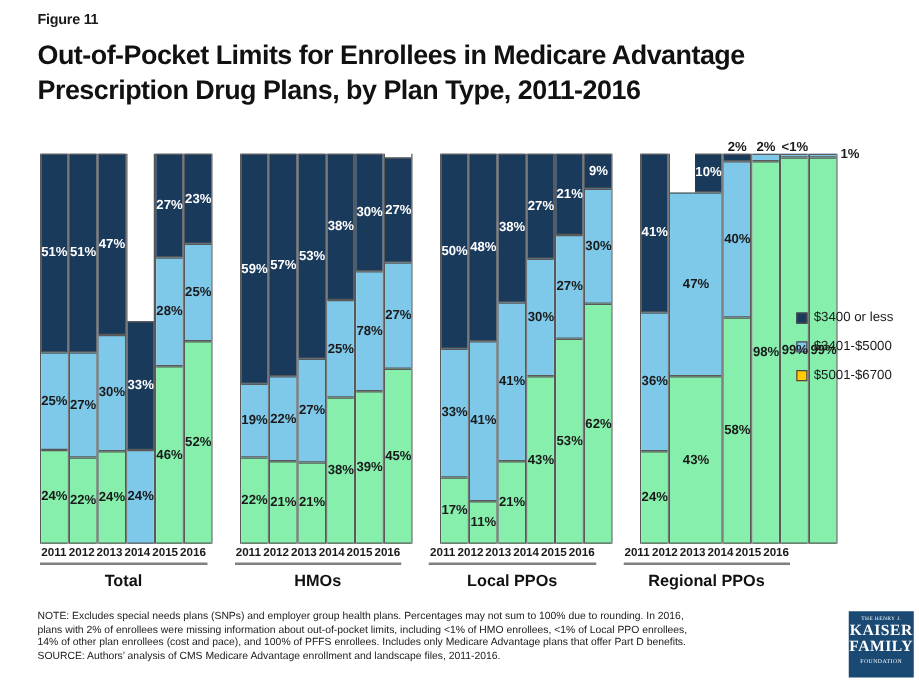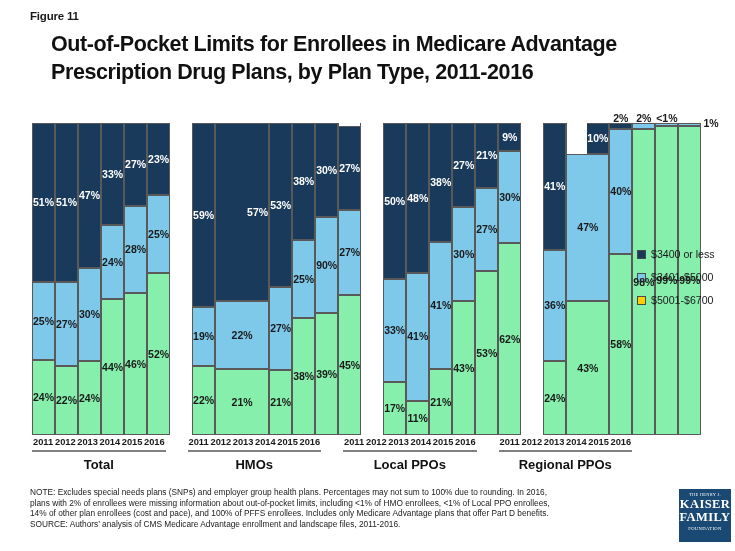--- a/index.html
+++ b/index.html
@@ -12,21 +12,21 @@
     position:relative;
   }
   .fig-label{
     position:absolute;left:30px;top:10px;
     font-size:11.5px;font-weight:bold;color:#1a1a1a;
     letter-spacing:-0.2px;
   }
   .title{
     position:absolute;left:30px;top:30px;width:660px;
     font-size:21.5px;font-weight:bold;line-height:28px;
-    color:#111;letter-spacing:-0.4px;margin-left:21px;
+    color:#111;letter-spacing:-0.4px;
   }
   .title .line{display:block;}
 
   
   .plot{
     position:absolute;
     left:32px;top:123px;
     width:600px;height:312px;
   }
   .groups{
@@ -196,23 +196,20 @@
             <span class="val">24%</span>
           </div>
         </div>
         <div class="bar">
           <div class="seg c0" style="height: 33%;">
             <span class="val">33%</span>
           </div>
           <div class="seg c1" style="height: 24%;">
             <span class="val">24%</span>
           </div>
-          <div class="seg c2" style="height: 44%;">
-            <span class="val">44%</span>
-          </div>
         </div>
         <div class="bar">
           <div class="seg c0" style="height: 27%;">
             <span class="val">27%</span>
           </div>
           <div class="seg c1" style="height: 28%;">
             <span class="val">28%</span>
           </div>
           <div class="seg c2" style="height: 46%;">
             <span class="val">46%</span>
@@ -236,21 +233,21 @@
             <span class="val">59%</span>
           </div>
           <div class="seg c1" style="height: 19%;">
             <span class="val">19%</span>
           </div>
           <div class="seg c2" style="height: 22%;">
             <span class="val">22%</span>
           </div>
         </div>
         <div class="bar">
-          <div class="seg c0" style="height: 57%; padding-left: 31px;">
+          <div class="seg c0" style="height: 57%;">
             <span class="val">57%</span>
           </div>
           <div class="seg c1" style="height: 22%;">
             <span class="val">22%</span>
           </div>
           <div class="seg c2" style="height: 21%;">
             <span class="val">21%</span>
           </div>
         </div>
         <div class="bar">
@@ -273,21 +270,21 @@
           </div>
           <div class="seg c2" style="height: 38%;">
             <span class="val">38%</span>
           </div>
         </div>
         <div class="bar">
           <div class="seg c0" style="height: 30%;">
             <span class="val">30%</span>
           </div>
           <div class="seg c1" style="height: 31%;">
-            <span class="val">90%</span>
+            <span class="val">78%</span>
           </div>
           <div class="seg c2" style="height: 39%;">
             <span class="val">39%</span>
           </div>
         </div>
         <div class="bar">
           <div class="seg c0" style="height: 27%;">
             <span class="val">27%</span>
           </div>
           <div class="seg c1" style="height: 27%;">

